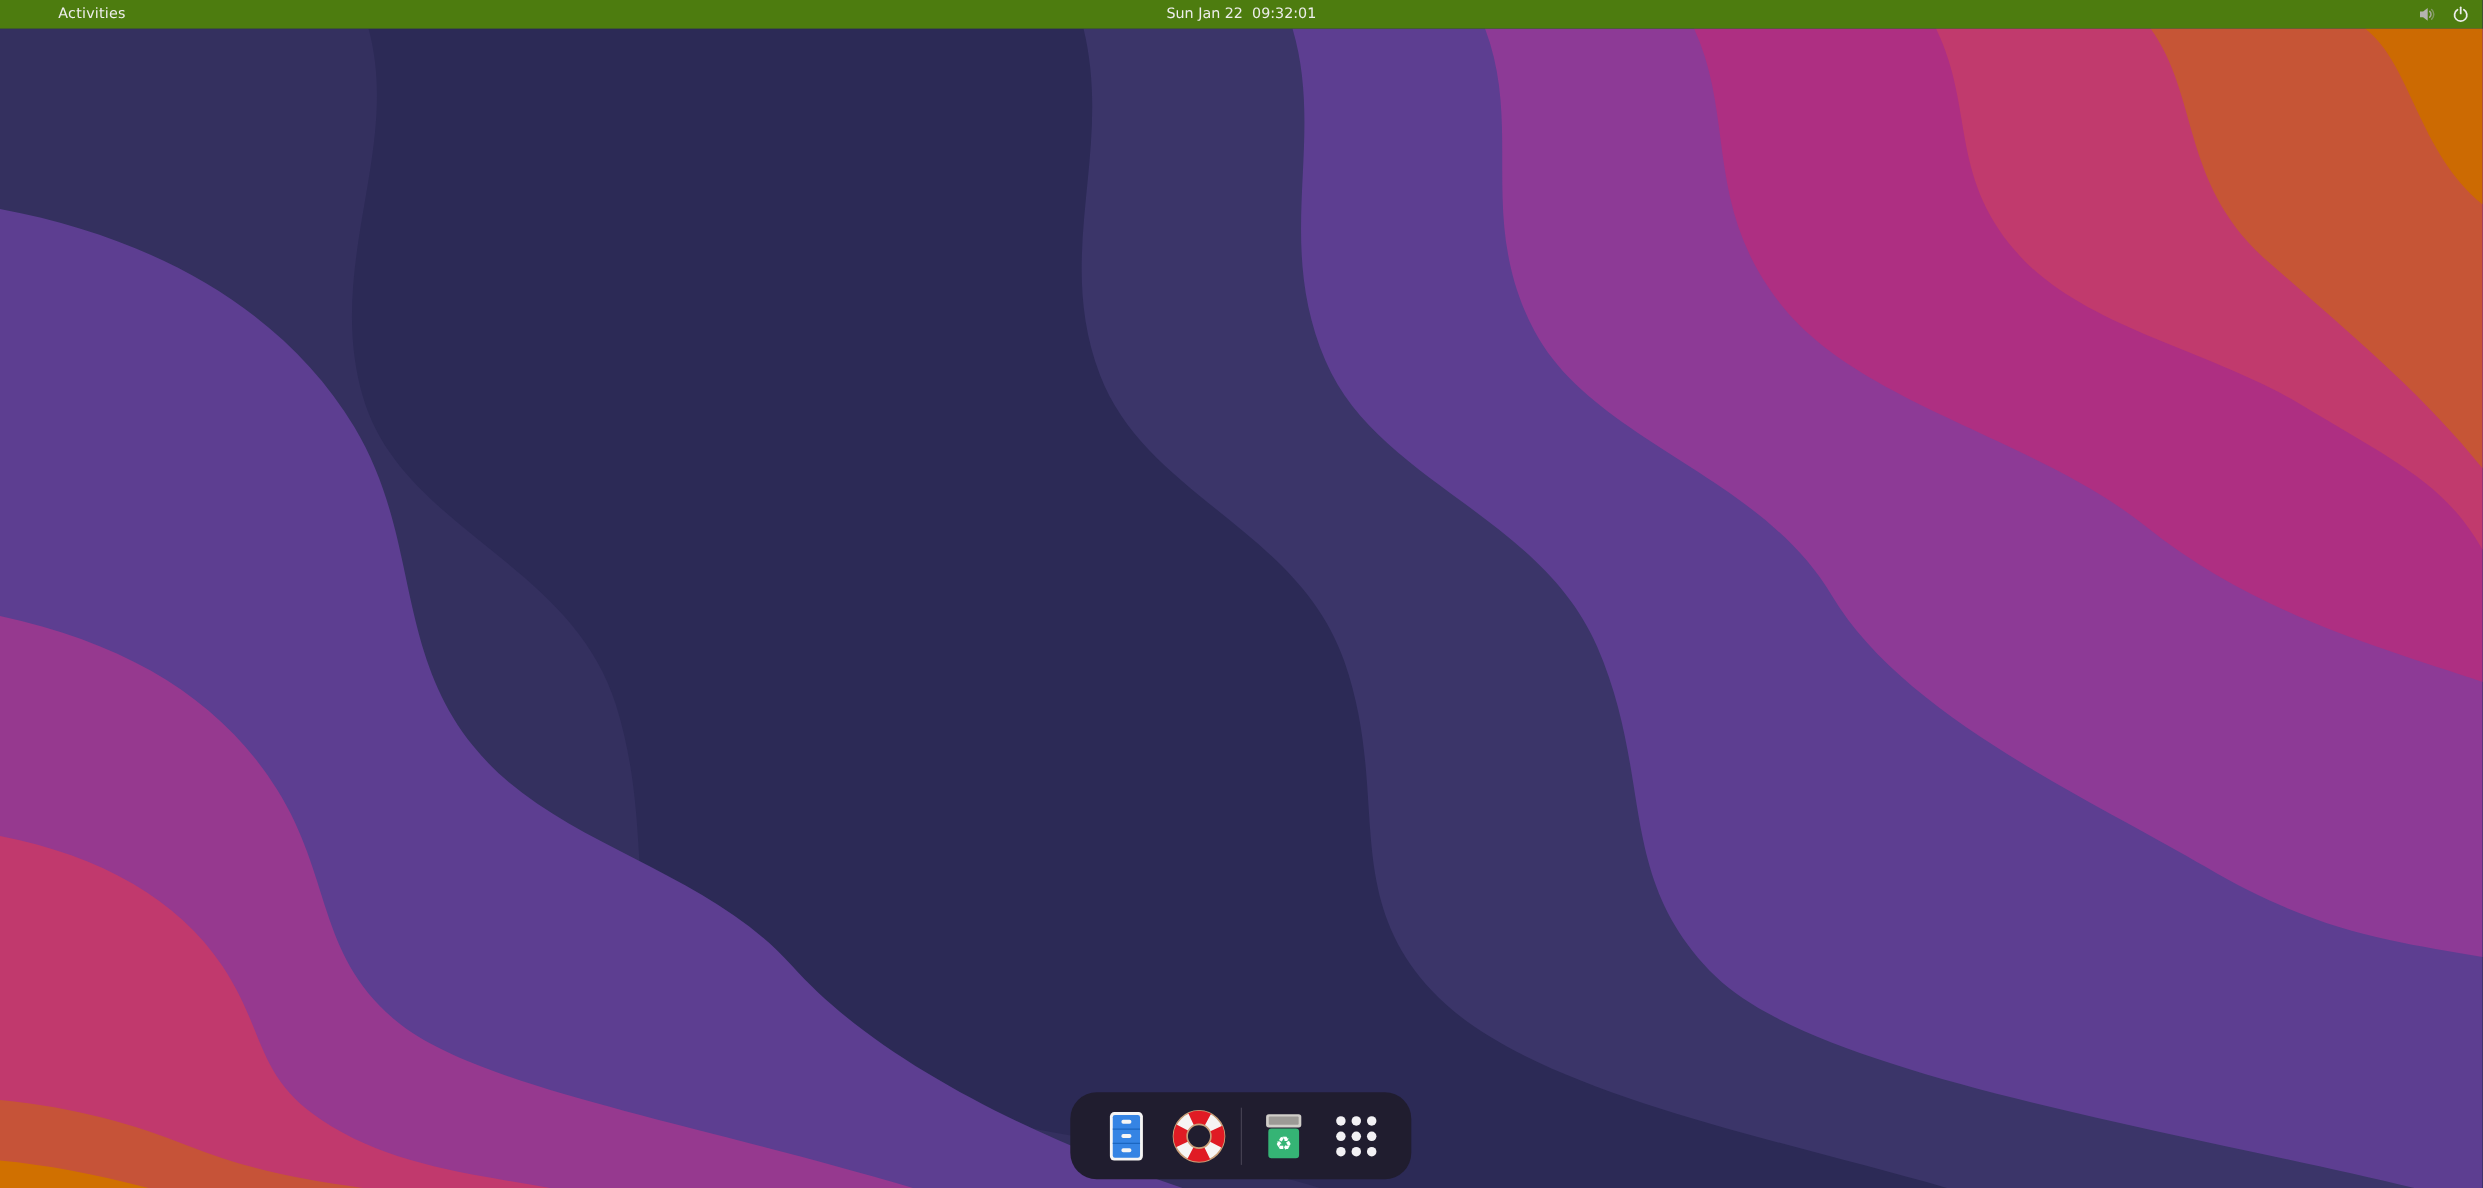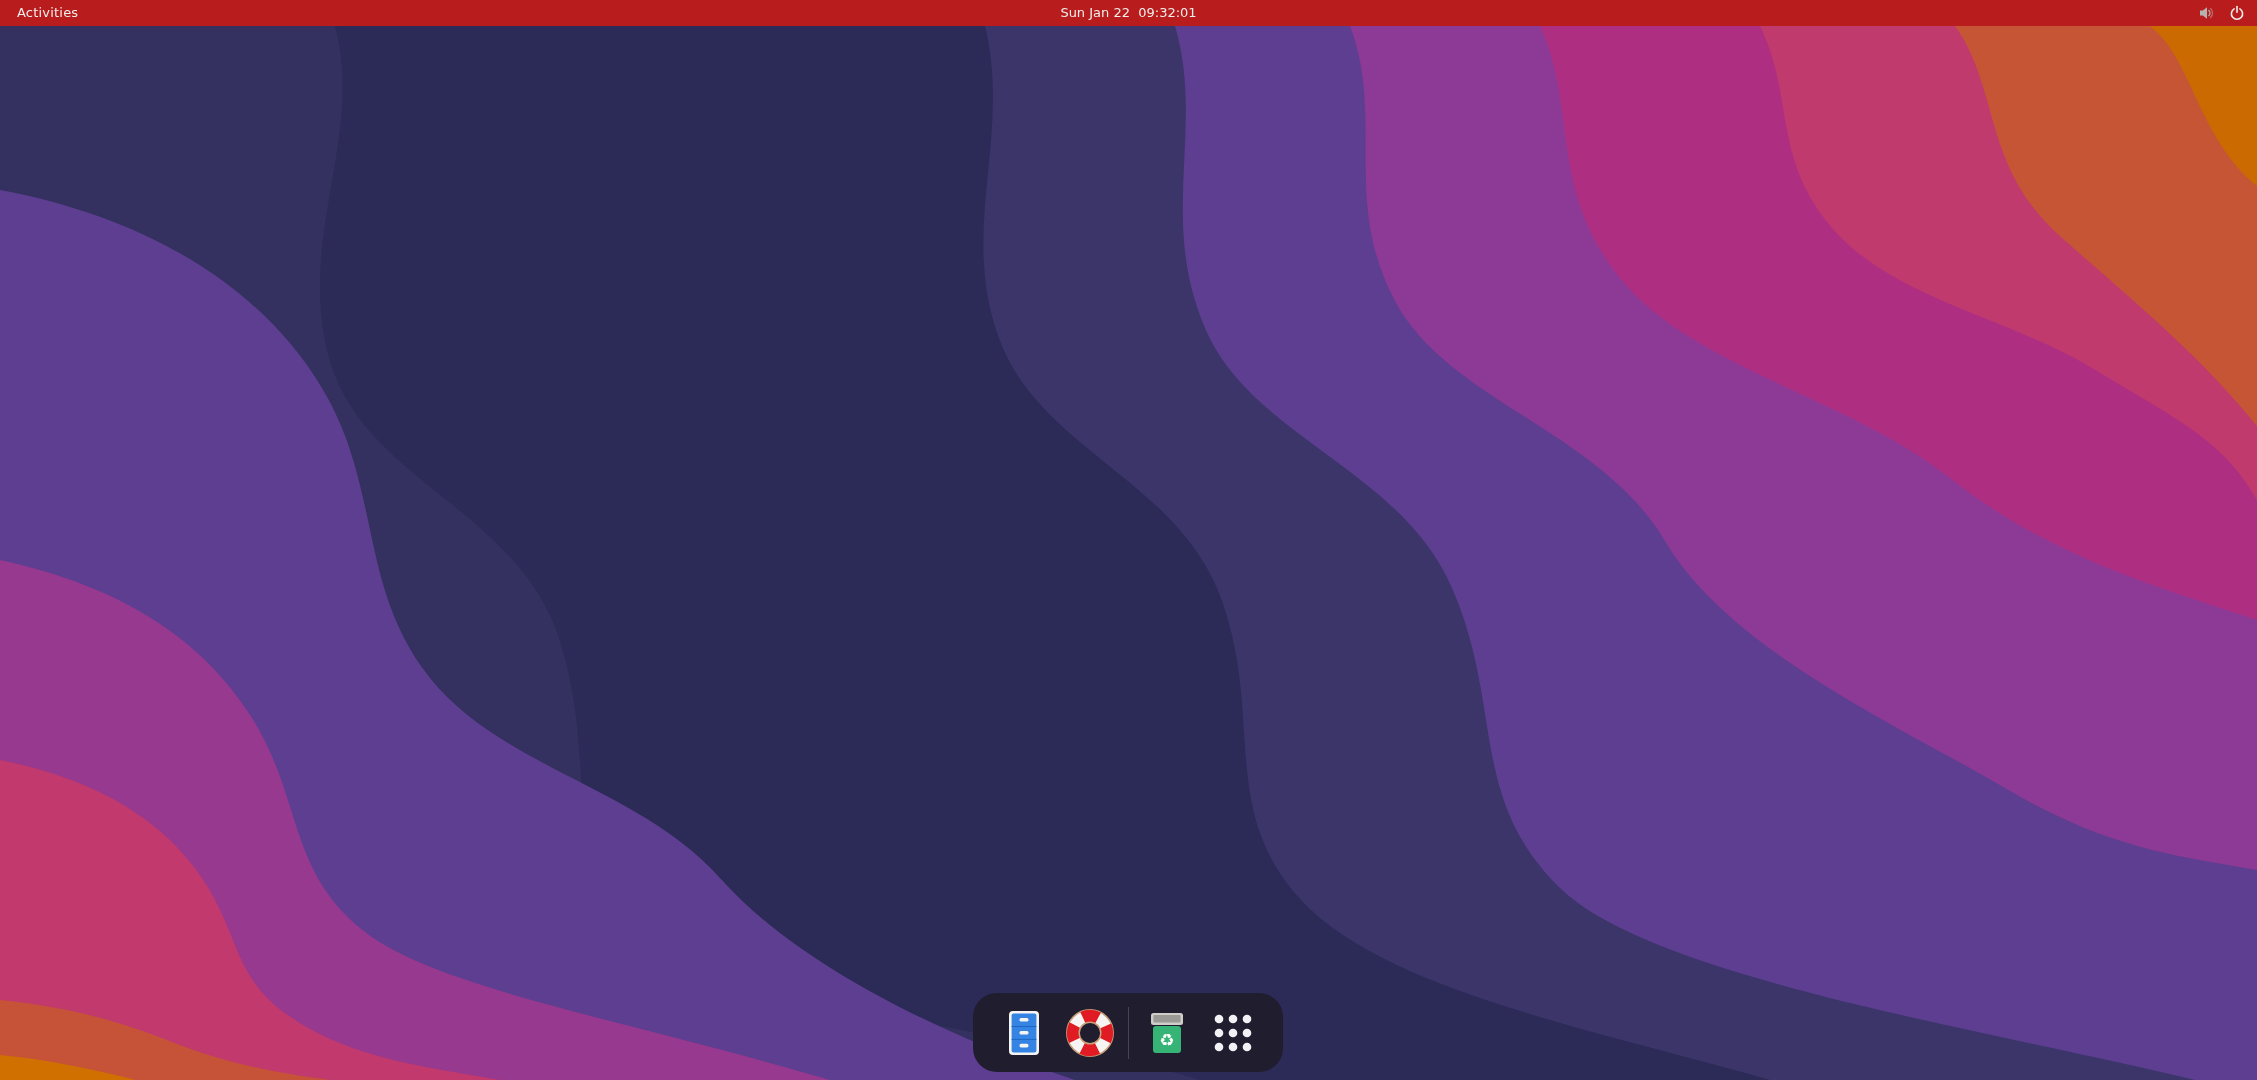--- a/index.html
+++ b/index.html
@@ -108,21 +108,21 @@
 
   <path d="M1540,0 C1578,82 1548,162 1620,252 C1692,342 1850,372 1950,452 C2050,532 2162,562 2257,594 L2257,0 Z" fill="#ae2f82"></path>
 
   <path d="M1760,0 C1795,72 1772,132 1832,202 C1892,272 2010,292 2092,342 C2174,392 2222,412 2257,474 L2257,0 Z" fill="#c13a6d"></path>
 
   <path d="M1955,0 C2000,62 1982,142 2062,212 C2142,282 2202,332 2257,400 L2257,0 Z" fill="#c65536"></path>
 
   <path d="M2150,0 C2192,32 2198,112 2257,160 L2257,0 Z" fill="#cc6a02"></path>
 </svg>
 
-<div class="topbar" style="background: #b91c1c;">
+<div class="topbar" style="background: #4d7c0f; padding-left: 36px;">
   <div class="activities" style="color: rgb(238, 238, 236);">Activities</div>
 
   <div class="clock" style="color: rgb(238, 238, 236);">Sun Jan 22  09:32:01</div>
 
   <div class="status-area">
 
     <svg width="17" height="16" viewBox="0 0 17 16">
       <g fill="#b5b3b0">
         <path d="M2,5.4 h2.8 L9,2.2 v11.6 L4.8,10.6 H2 Z"></path>
       </g>

